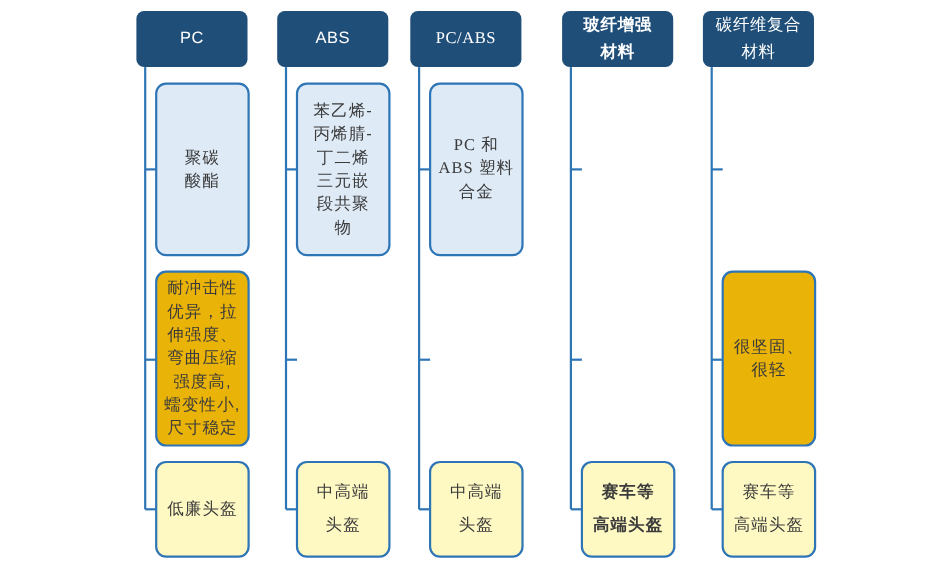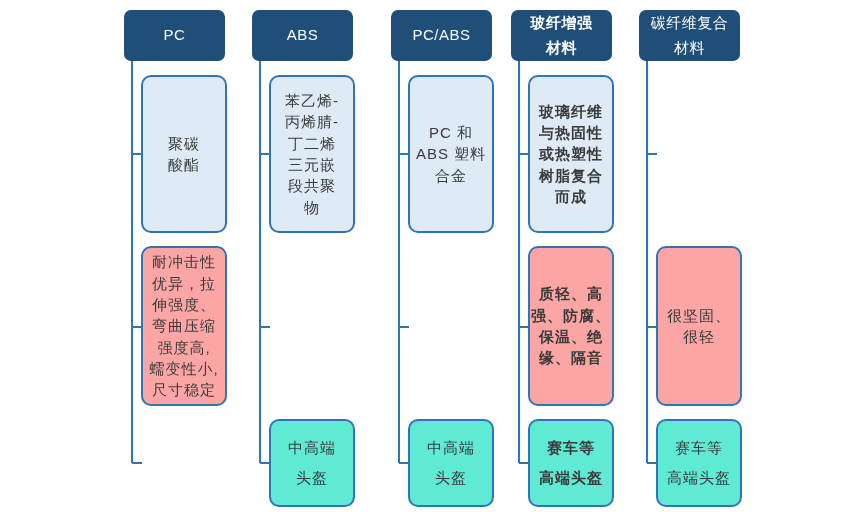--- a/index.html
+++ b/index.html
@@ -7,21 +7,21 @@
     position: relative;
     width: 859px;
     height: 516px;
     background: #ffffff;
     font-family: "Liberation Sans", "DejaVu Sans", sans-serif;
     overflow: hidden;
   }
   .column { position: absolute; top: 0; width: 112px; height: 516px; }
   .column:nth-of-type(1) { left: 124px; }
   .column:nth-of-type(2) { left: 252px; }
-  .column:nth-of-type(3) { left: 391px; }
+  .column:nth-of-type(3) { left: 373px; font-family: Liberation Serif, serif; }
   .column:nth-of-type(4) { left: 511px; font-weight: bold; }
   .column:nth-of-type(5) { left: 639px; }
 
   .header-box {
     position: absolute; left: 0; top: 10px;
     width: 101px; height: 51px;
     background: #1F4E79;
     border-radius: 7px;
     color: #ffffff;
     display: flex; align-items: center; justify-content: center;
@@ -52,22 +52,22 @@
     border-radius: 10px;
     display: flex; align-items: center; justify-content: center;
     text-align: center;
     font-size: 15px; line-height: 1.42;
     color: #3B3B3B;
     white-space: pre-line;
     letter-spacing: 1px;
     box-sizing: border-box;
   }
   .box-desc  { top: 75px;  height: 158px; background: #DEEAF6; }
-  .box-props { top: 246px; height: 160px; background: #fca5a5; }
-  .box-app   { top: 419px; height: 88px;  background: #5eead4; line-height: 2.0; }
+  .box-props { top: 246px; height: 160px; background: #eab308; }
+  .box-app   { top: 419px; height: 88px;  background: #fef9c3; line-height: 2.0; }
 </style>
 </head>
 <body>
 
 <div class="canvas">
 
   <div class="column">
     <div class="header-box">PC</div>
     <div class="vline"></div>
     <div class="stub stub-desc"></div>
@@ -75,20 +75,21 @@
     <div class="stub stub-app"></div>
     <div class="box box-desc">聚碳
 酸酯</div>
     <div class="box box-props">耐冲击性
 优异，拉
 伸强度、
 弯曲压缩
 强度高,
 蠕变性小,
 尺寸稳定</div>
+    <div class="box box-app">低廉头盔</div>
   </div>
 
   <div class="column">
     <div class="header-box">ABS</div>
     <div class="vline"></div>
     <div class="stub stub-desc"></div>
     <div class="stub stub-props"></div>
     <div class="stub stub-app"></div>
     <div class="box box-desc">苯乙烯-
 丙烯腈-
@@ -113,29 +114,20 @@
 头盔</div>
   </div>
 
   <div class="column">
     <div class="header-box">玻纤增强
 材料</div>
     <div class="vline"></div>
     <div class="stub stub-desc"></div>
     <div class="stub stub-props"></div>
     <div class="stub stub-app"></div>
-    <div class="box box-desc">玻璃纤维
-与热固性
-或热塑性
-树脂复合
-而成</div>
-    <div class="box box-props">质轻、高
-强、防腐、
-保温、绝
-缘、隔音</div>
     <div class="box box-app">赛车等
 高端头盔</div>
   </div>
 
   <div class="column">
     <div class="header-box">碳纤维复合
 材料</div>
     <div class="vline"></div>
     <div class="stub stub-desc"></div>
     <div class="stub stub-props"></div>

